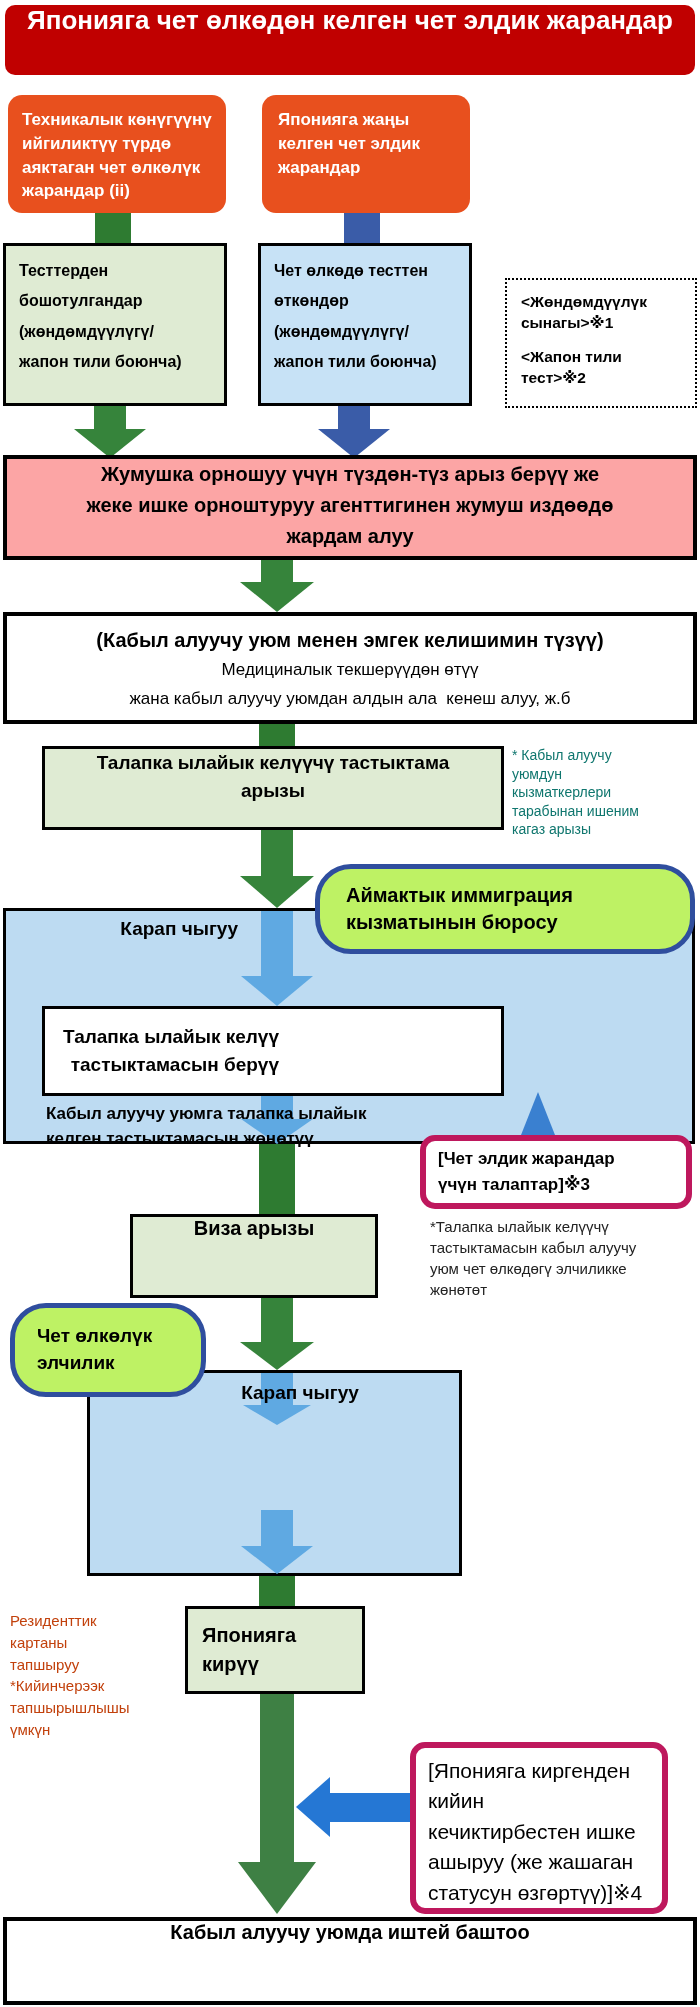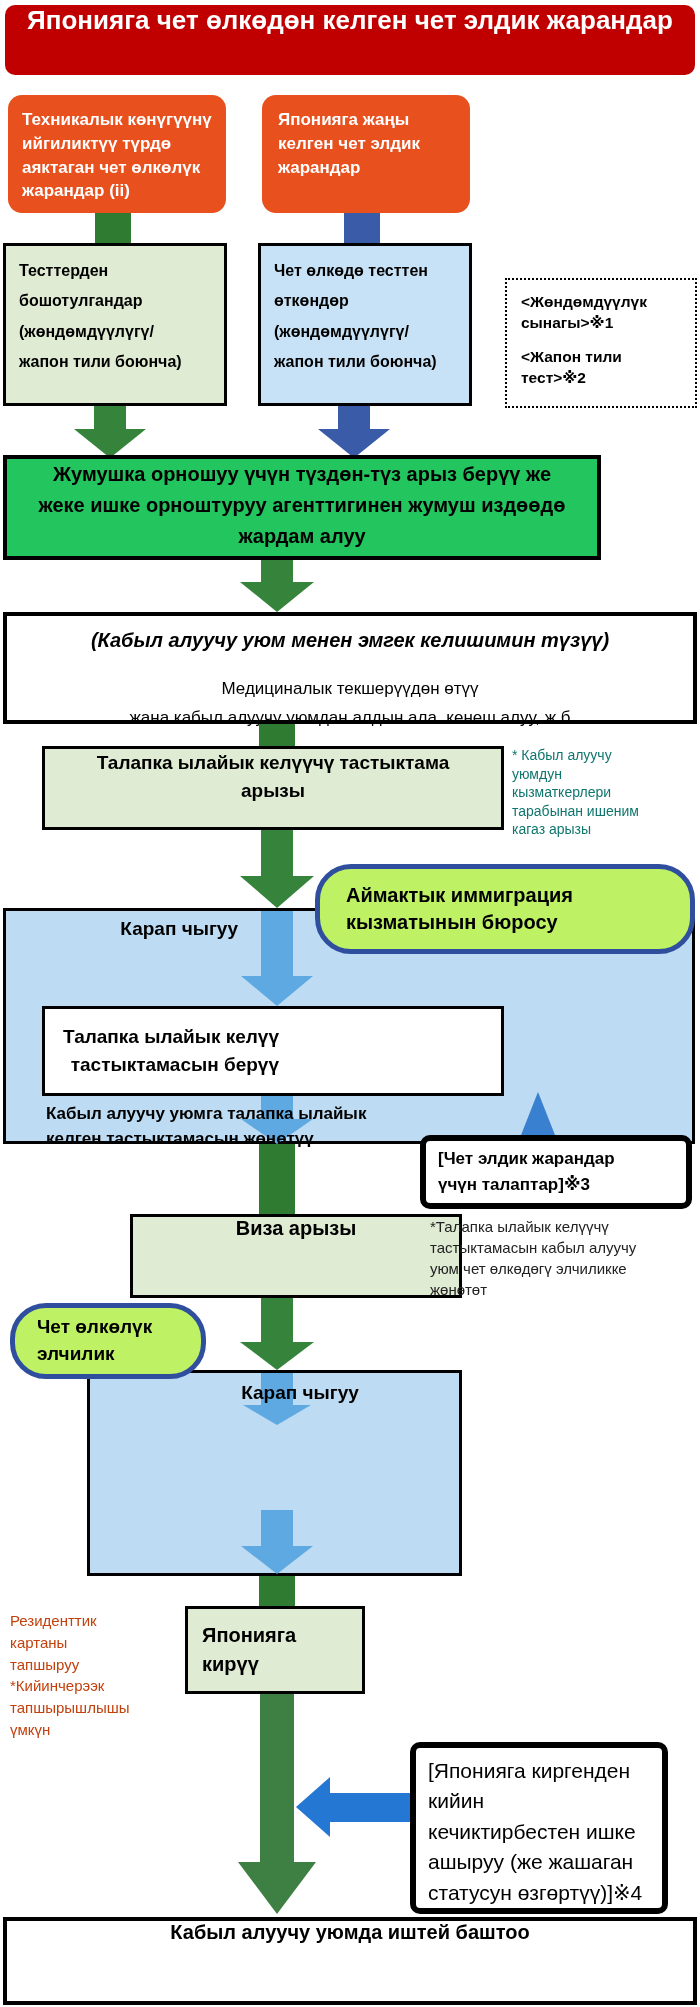--- a/index.html
+++ b/index.html
@@ -9,21 +9,21 @@
   }
   .abs{position:absolute;box-sizing:border-box;}
   .t{white-space:pre-line;}
   .b{font-weight:bold;}
   .blk{border:3px solid #000;}
   .blk4{border:4px solid #000;}
   .flexc{display:flex;align-items:flex-start;justify-content:center;text-align:center;}
   .flexl{display:flex;align-items:center;}
   .head{width:0;height:0;}
   .pill{background:#bef264;border:5px solid #2F4E9E;border-radius:36px;}
-  .callout{background:#fff;border:6px solid #000000;border-radius:10px;}
+  .callout{background:#fff;border:6px solid #be185d;border-radius:15px;}
 </style>
 </head>
 <body>
 
 <div id="canvas">
 
   <div class="abs flexc b" style="left:5px;top:5px;width:690px;height:70px;background:#C00000;border-radius:10px;color:#fff;font-size:26px;">
     <span class="t">Японияга чет өлкөдөн келген чет элдик жарандар</span>
   </div>
 
@@ -52,29 +52,29 @@
 сынагы&gt;※1</div>
     <div class="t">&lt;Жапон тили
 тест&gt;※2</div>
   </div>
 
   <div class="abs" style="left:94px;top:406px;width:32px;height:23px;background:#36843B;"></div>
   <div class="abs head" style="left:74px;top:429px;border-left:36px solid transparent;border-right:36px solid transparent;border-top:29px solid #36843B;"></div>
   <div class="abs" style="left:338px;top:406px;width:32px;height:23px;background:#3A5CA8;"></div>
   <div class="abs head" style="left:318px;top:429px;border-left:36px solid transparent;border-right:36px solid transparent;border-top:29px solid #3A5CA8;"></div>
 
-  <div class="abs blk4 flexc b t" style="left:3px;top:455px;width:598px;height:105px;background:#22c55e;font-size:20px;line-height:1.55;">Жумушка орношуу үчүн түздөн-түз арыз берүү же
+  <div class="abs blk4 flexc b t" style="left:3px;top:455px;width:694px;height:105px;background:#fca5a5;font-size:20px;line-height:1.55;">Жумушка орношуу үчүн түздөн-түз арыз берүү же
 жеке ишке орноштуруу агенттигинен жумуш издөөдө
 жардам алуу</div>
 
   <div class="abs" style="left:261px;top:560px;width:32px;height:22px;background:#36843B;"></div>
   <div class="abs head" style="left:240px;top:582px;border-left:37px solid transparent;border-right:37px solid transparent;border-top:30px solid #36843B;"></div>
 
   <div class="abs blk4" style="left:3px;top:612px;width:694px;height:112px;background:#fff;text-align:center;padding-top:13px;">
-    <div class="b t" style="font-size:20px;margin-bottom:27px;font-style:italic;">(Кабыл алуучу уюм менен эмгек келишимин түзүү)</div>
+    <div class="b t" style="font-size:20px;margin-bottom:8px;">(Кабыл алуучу уюм менен эмгек келишимин түзүү)</div>
     <div class="t" style="font-size:17px;margin-bottom:9px;">Медициналык текшерүүдөн өтүү</div>
     <div class="t" style="font-size:17px;white-space:pre-wrap;">жана кабыл алуучу уюмдан алдын ала  кенеш алуу, ж.б</div>
   </div>
 
   <div class="abs" style="left:259px;top:724px;width:36px;height:22px;background:#2E7B31;"></div>
 
   <div class="abs blk flexc b t" style="left:42px;top:746px;width:462px;height:84px;background:#DFEBD3;font-size:19px;line-height:1.45;">Талапка ылайык келүүчү тастыктама
 арызы</div>
   <div class="abs t" style="left:512px;top:746px;width:182px;font-size:14px;line-height:1.33;color:#0f766e;">* Кабыл алуучу
 уюмдун
@@ -105,21 +105,21 @@
 
   <div class="abs pill flexl b t" style="left:315px;top:864px;width:380px;height:90px;font-size:20px;line-height:1.35;padding-left:26px;">Аймактык иммиграция
 кызматынын бюросу</div>
 
   <div class="abs head" style="left:521px;top:1092px;border-left:17px solid transparent;border-right:17px solid transparent;border-bottom:43px solid #3A80D0;"></div>
   <div class="abs callout b t" style="left:420px;top:1135px;width:272px;height:74px;font-size:17px;line-height:1.5;padding:5px 12px;">[Чет элдик жарандар
 үчүн талаптар]※3</div>
 
   <div class="abs" style="left:259px;top:1144px;width:36px;height:70px;background:#2E7B31;"></div>
 
-  <div class="abs blk flexc b t" style="left:130px;top:1214px;width:332px;height:84px;background:#DFEBD3;font-size:20px;">Виза арызы</div>
+  <div class="abs blk flexc b t" style="left:130px;top:1214px;width:248px;height:84px;background:#DFEBD3;font-size:20px;">Виза арызы</div>
   <div class="abs t" style="left:430px;top:1216px;width:262px;font-size:15px;line-height:1.4;color:#222;">*Талапка ылайык келүүчү
 тастыктамасын кабыл алуучу
 уюм чет өлкөдөгү элчиликке
 жөнөтөт</div>
 
   <div class="abs" style="left:261px;top:1298px;width:32px;height:44px;background:#36843B;"></div>
   <div class="abs head" style="left:240px;top:1342px;border-left:37px solid transparent;border-right:37px solid transparent;border-top:28px solid #36843B;"></div>
 
   <div class="abs blk" style="left:87px;top:1370px;width:375px;height:206px;background:#BDDBF2;"></div>
 
@@ -127,21 +127,21 @@
   <div class="abs head" style="left:243px;top:1405px;border-left:34px solid transparent;border-right:34px solid transparent;border-top:20px solid #5FA9E2;"></div>
 
   <div class="abs b flexc" style="left:180px;top:1382px;width:240px;font-size:19px;">
     <span class="t">Карап чыгуу</span>
   </div>
 
 
   <div class="abs" style="left:261px;top:1510px;width:32px;height:36px;background:#5FA9E2;"></div>
   <div class="abs head" style="left:241px;top:1546px;border-left:36px solid transparent;border-right:36px solid transparent;border-top:28px solid #5FA9E2;"></div>
 
-  <div class="abs pill flexl b t" style="left:10px;top:1303px;width:196px;height:76px;font-size:19px;line-height:1.4;padding-left:22px;">Чет өлкөлүк
+  <div class="abs pill flexl b t" style="left:10px;top:1303px;width:196px;height:94px;font-size:19px;line-height:1.4;padding-left:22px;">Чет өлкөлүк
 элчилик</div>
 
   <div class="abs" style="left:259px;top:1576px;width:36px;height:30px;background:#2E7B31;"></div>
 
   <div class="abs blk b t" style="left:185px;top:1606px;width:180px;height:88px;background:#DFEBD3;font-size:20px;line-height:1.45;padding:12px 0 0 14px;">Японияга
 кирүү</div>
   <div class="abs t" style="left:10px;top:1610px;width:150px;font-size:15px;line-height:1.45;color:#c2410c;">Резиденттик
 картаны
 тапшыруу
 *Кийинчерээк

